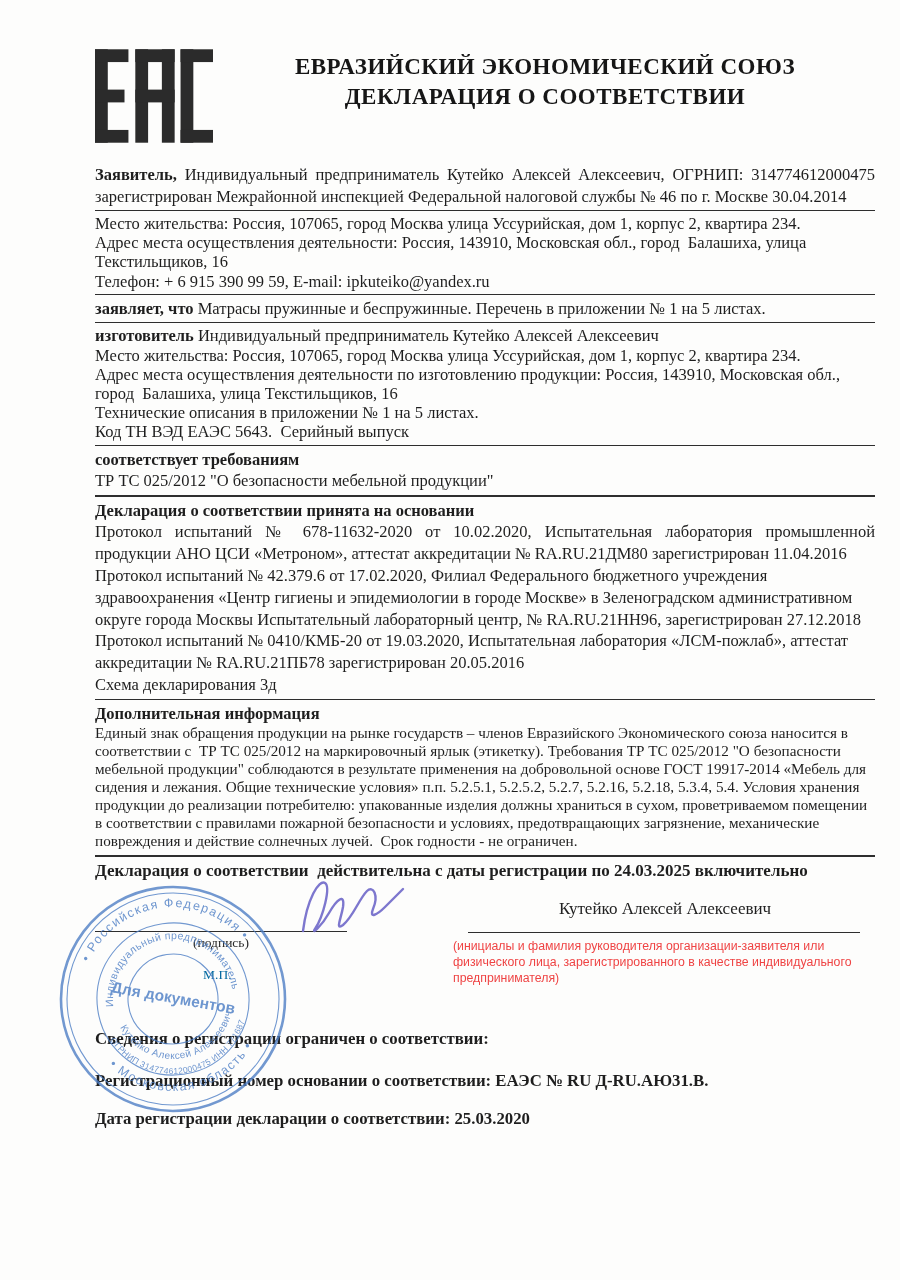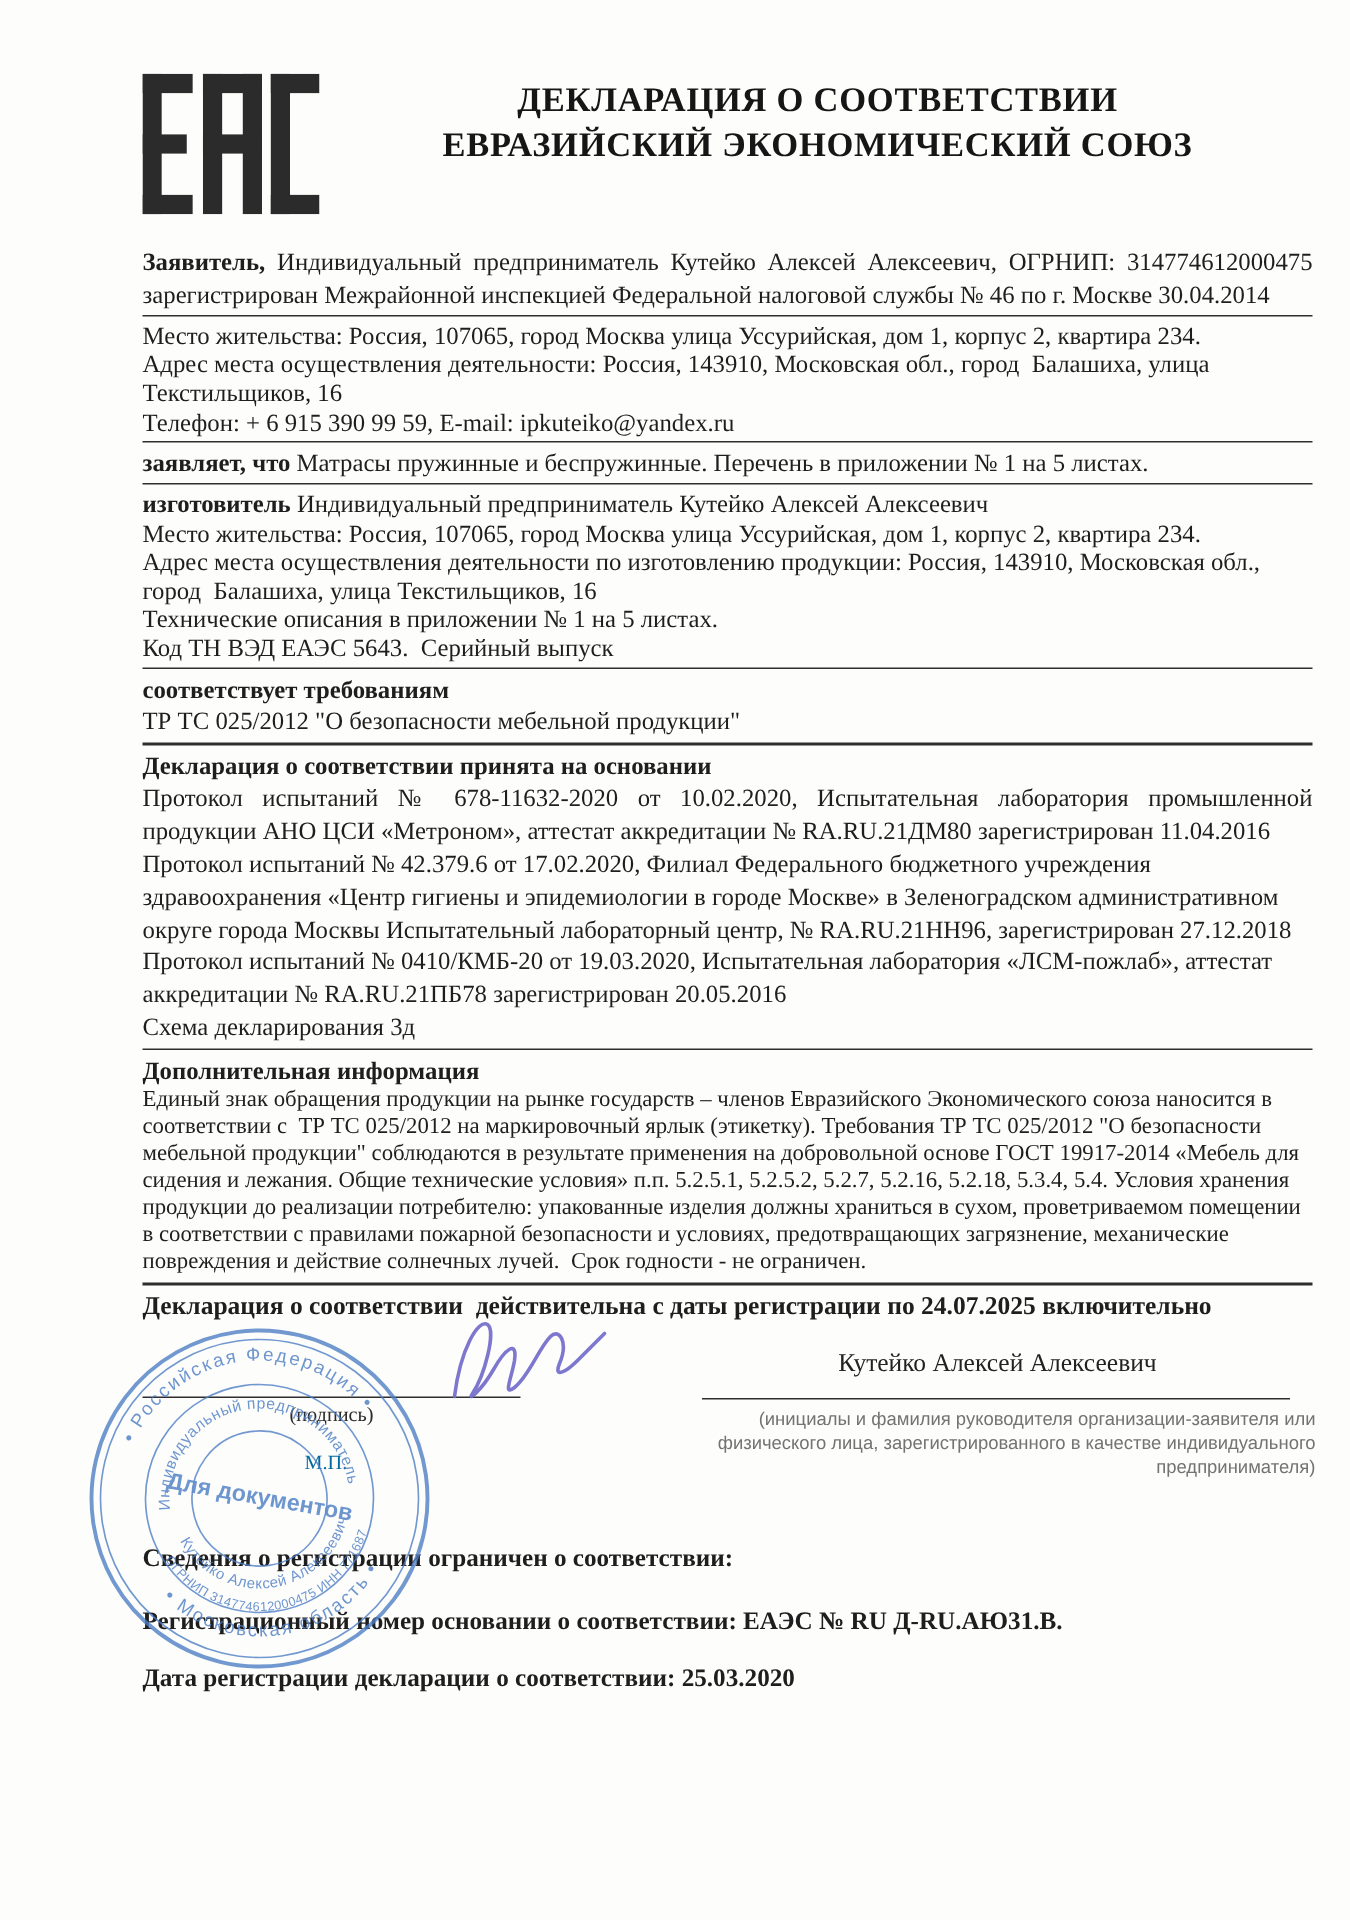--- a/index.html
+++ b/index.html
@@ -30,23 +30,23 @@
   .mid{line-height:21.8px;}
   .small{font-size:15.2px;line-height:17.9px;}
   .prewrap{white-space:pre-wrap;}
   
   .sig-area{position:relative;height:132px;font-size:16.5px;}
   .sig-line-left{position:absolute;left:0;top:40px;width:252px;border-bottom:1.6px solid #2e2e2e;}
   .sig-label{position:absolute;left:0;top:44px;width:252px;text-align:center;font-size:13.5px;color:#2a2a2a;}
   .mp-label{position:absolute;left:108px;top:76px;font-size:13.5px;color:#0369a1;}
   .sig-name{position:absolute;left:375px;top:8px;width:390px;text-align:center;font-size:17px;color:#222;}
   .sig-line-right{position:absolute;left:373px;top:41px;width:392px;border-bottom:1.6px solid #2e2e2e;}
-  .sig-caption{position:absolute;left:358px;top:47px;width:424px;text-align:right;
+  .sig-caption{position:absolute;left:358px;top:47px;width:424px;text-align:left;
                font-family:"Liberation Sans","DejaVu Sans",sans-serif;
-               font-size:12.3px;line-height:16px;color:#737373;}
+               font-size:12.3px;line-height:16px;color:#ef4444;}
   .stamp{position:absolute;left:-42px;top:-12px;width:240px;height:240px;
          transform:rotate(-8deg);opacity:.88;z-index:3;pointer-events:none;}
   .autograph{position:absolute;left:190px;top:-22px;z-index:4;pointer-events:none;}
   
   .reg p{margin:0 0 18px 0;font-weight:bold;font-size:16.8px;}
   .reg .hdr-line{margin-bottom:22px;}
 </style>
 </head>
 <body>
 
@@ -63,22 +63,22 @@
           <rect x="41" y="0" width="13" height="95"></rect>
             <rect x="68" y="0" width="13" height="95"></rect>
           <rect x="41" y="0" width="40" height="13"></rect>
             <rect x="41" y="41" width="40" height="13"></rect>
           <rect x="87" y="0" width="13" height="95"></rect>
             <rect x="87" y="0" width="33" height="13"></rect>
           <rect x="87" y="82" width="33" height="13"></rect>
         </g>
       </svg>
       <div class="title">
+        <div>ЕВРАЗИЙСКИЙ ЭКОНОМИЧЕСКИЙ СОЮЗ</div>
         <div>ДЕКЛАРАЦИЯ О СООТВЕТСТВИИ</div>
-        <div>ЕВРАЗИЙСКИЙ ЭКОНОМИЧЕСКИЙ СОЮЗ</div>
       </div>
     </div>
 
     <div class="sec" style="margin-top:14px;">
       <p class="just"><b>Заявитель,</b>
         <span>Индивидуальный предприниматель Кутейко Алексей Алексеевич,  ОГРНИП: 314774612000475 зарегистрирован Межрайонной инспекцией Федеральной налоговой службы № 46 по г. Москве 30.04.2014</span></p>
     </div>
     <hr class="rule">
     <div class="sec tight">
       <p>Место жительства: Россия, 107065, город Москва улица Уссурийская, дом 1, корпус 2, квартира 234.</p>
@@ -118,21 +118,21 @@
     </div>
     <hr class="rule">
 
     <div class="sec">
       <p><b style="font-size:16.5px;">Дополнительная информация</b></p>
       <p class="small prewrap">Единый знак обращения продукции на рынке государств – членов Евразийского Экономического союза наносится в соответствии с  ТР ТС 025/2012 на маркировочный ярлык (этикетку). Требования ТР ТС 025/2012 "О безопасности мебельной продукции" соблюдаются в результате применения на добровольной основе ГОСТ 19917-2014 «Мебель для сидения и лежания. Общие технические условия» п.п. 5.2.5.1, 5.2.5.2, 5.2.7, 5.2.16, 5.2.18, 5.3.4, 5.4. Условия хранения продукции до реализации потребителю: упакованные изделия должны храниться в сухом, проветриваемом помещении в соответствии с правилами пожарной безопасности и условиях, предотвращающих загрязнение, механические повреждения и действие солнечных лучей.  Срок годности - не ограничен.</p>
     </div>
     <hr class="rule thick" style="margin-top:5px;">
 
     <div class="sec">
-      <p class="b prewrap" style="font-size:17px;">Декларация о соответствии  действительна с даты регистрации по 24.07.2025 включительно</p>
+      <p class="b prewrap" style="font-size:17px;">Декларация о соответствии  действительна с даты регистрации по 24.03.2025 включительно</p>
     </div>
 
     <div class="sig-area" style="margin-top:10px;">
       <div class="sig-line-left"></div>
       <div class="sig-label">(подпись)</div>
       <div class="mp-label">М.П.</div>
 
       <div class="sig-name">Кутейко Алексей Алексеевич</div>
       <div class="sig-line-right"></div>
       <div class="sig-caption">(инициалы и фамилия руководителя организации-заявителя или физического лица, зарегистрированного в качестве индивидуального предпринимателя)</div>

